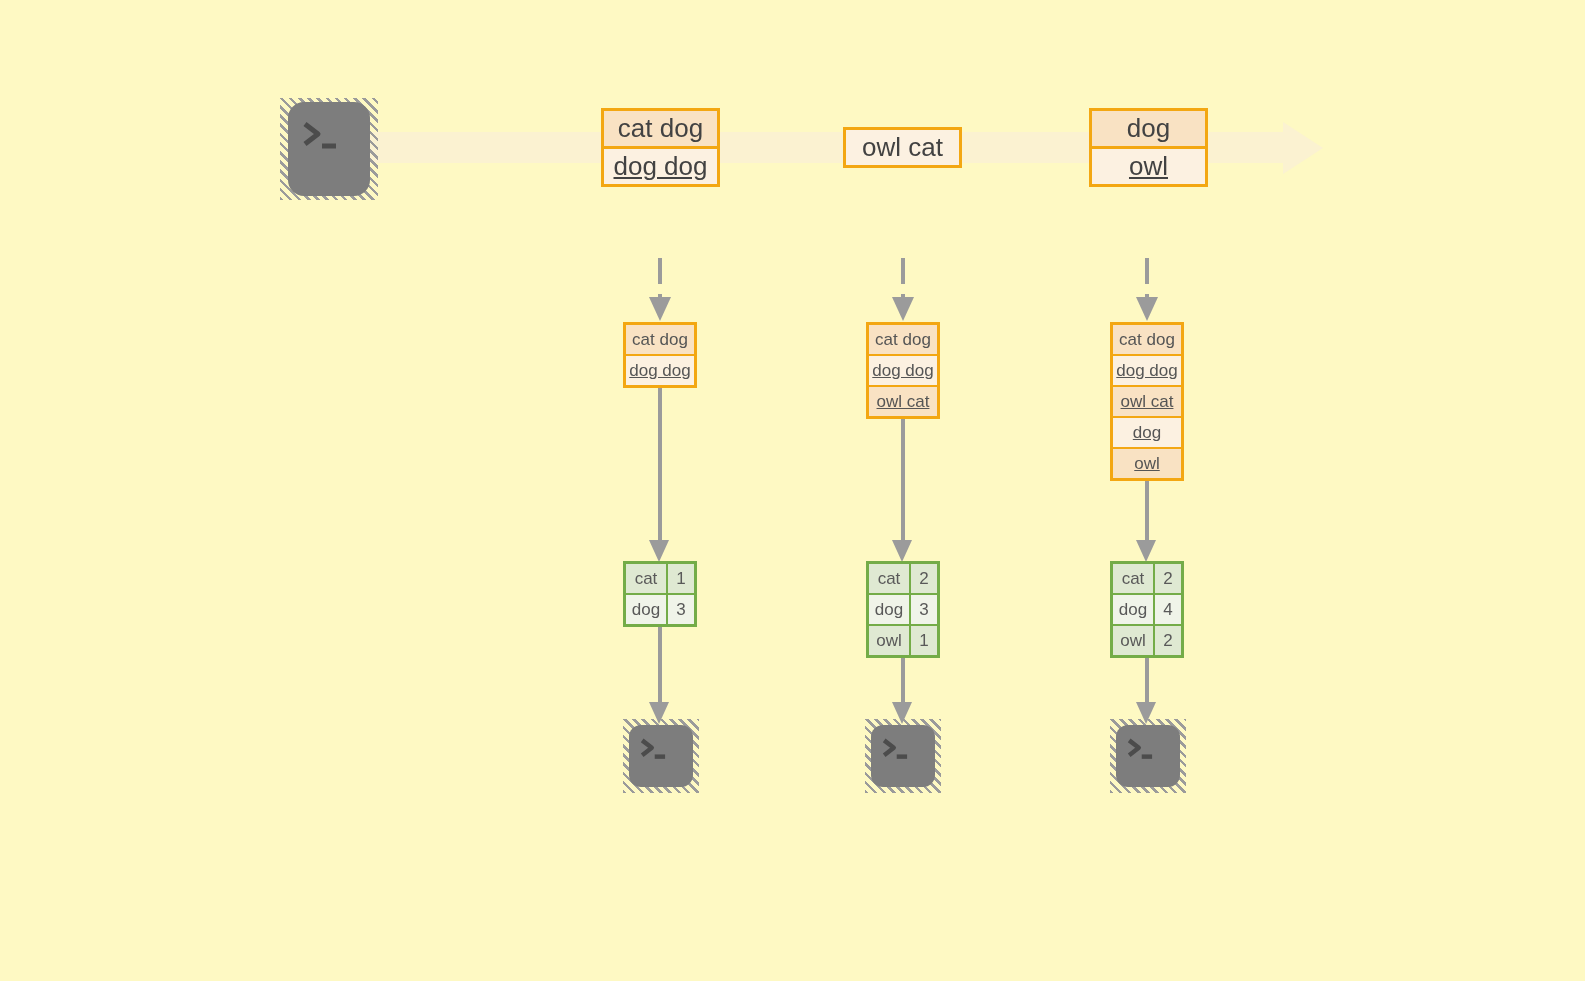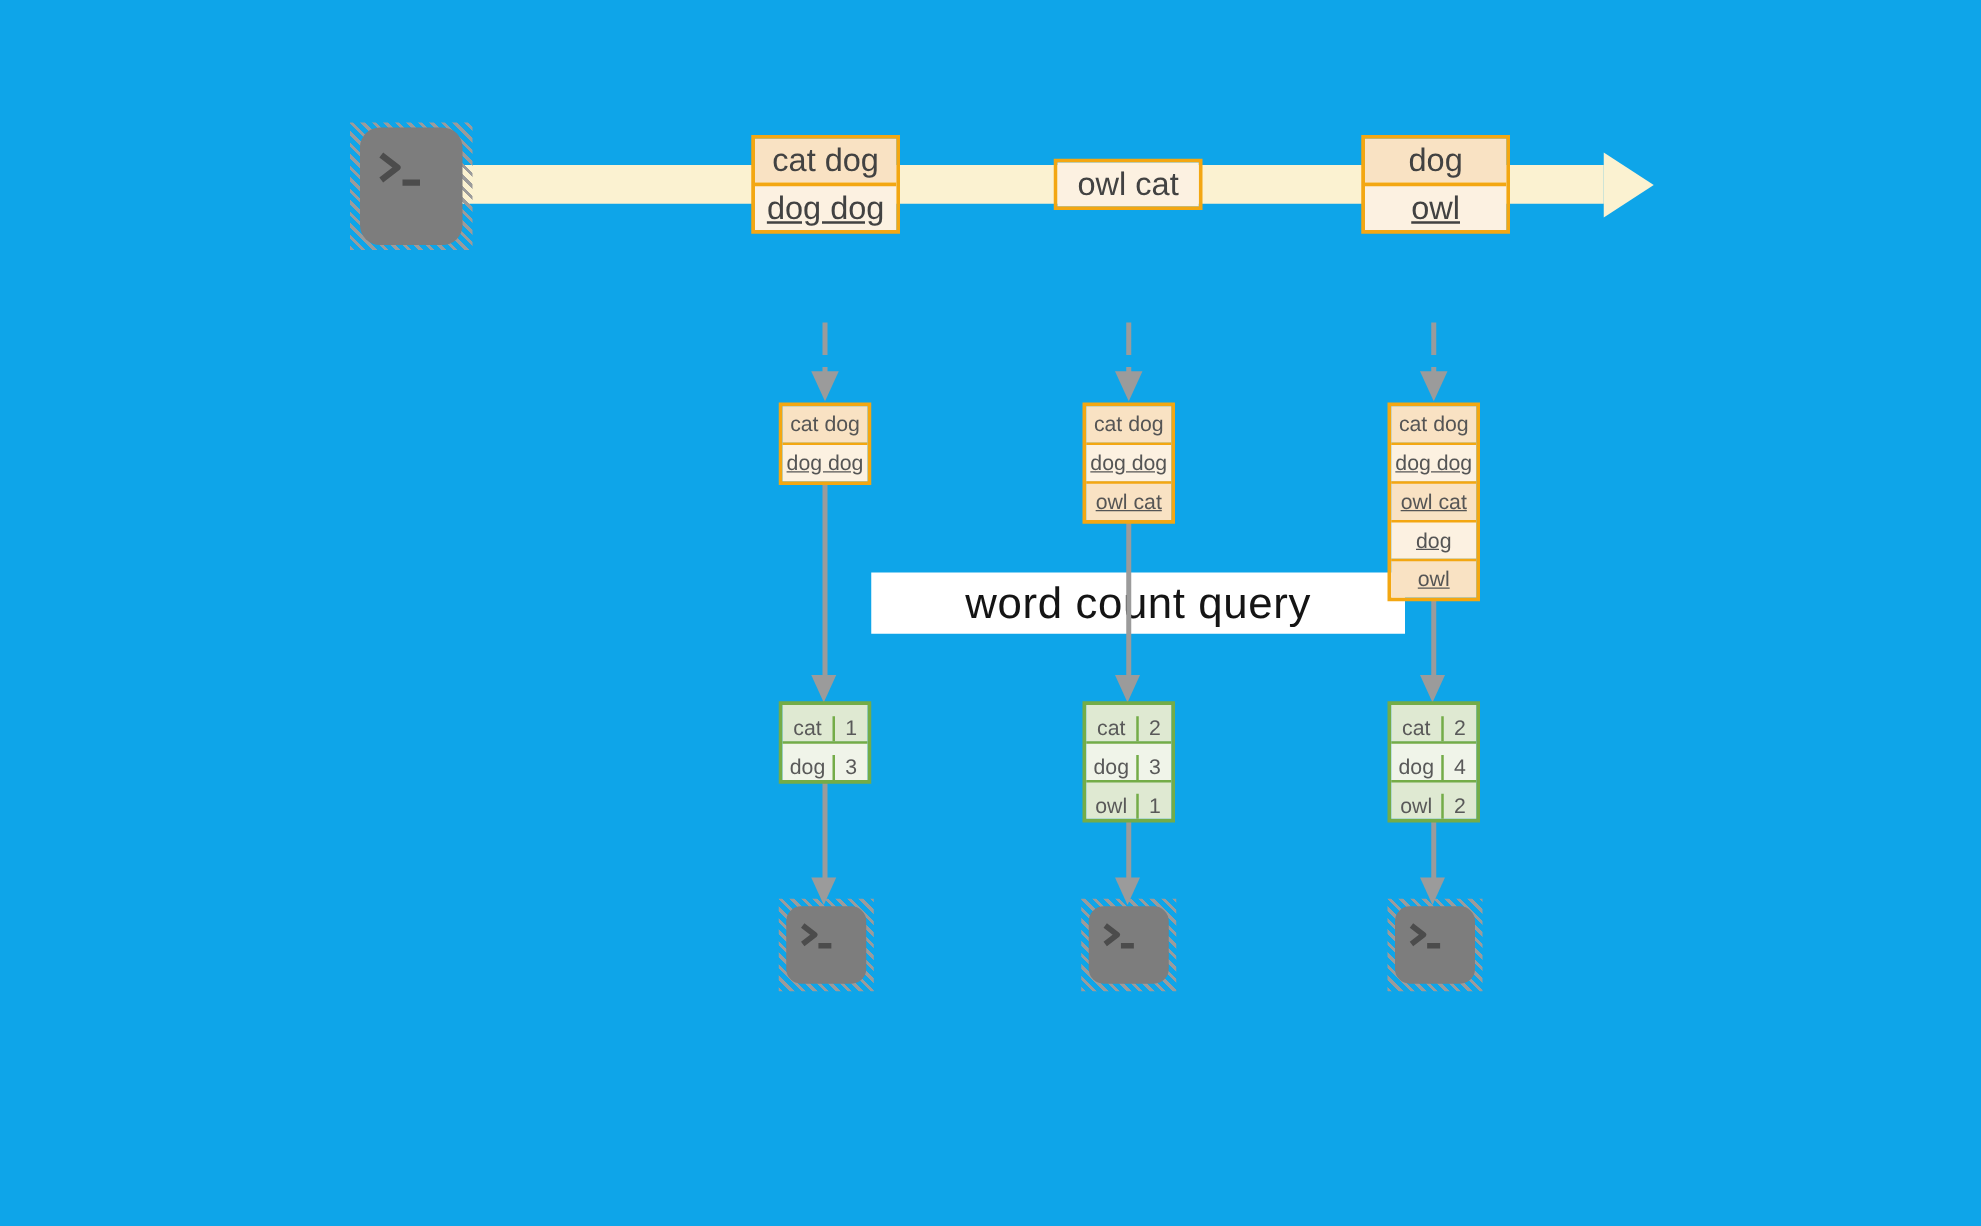--- a/index.html
+++ b/index.html
@@ -1,17 +1,17 @@
 <!DOCTYPE html>
 <html><head>
 <meta charset="utf-8">
 <style>
   html,body { margin:0; padding:0; background:#000; }
   .canvas {
-    position:relative; width:1585px; height:981px; background:#0ea5e9;
+    position:relative; width:1585px; height:981px; background:#fef9c3;
     font-family:"Liberation Sans", sans-serif; overflow:hidden;
     --orange:#F3A712; --peach-dark:#F9E2C3; --peach-light:#FCF1E1;
     --cream:#FBF2D1; --green:#74AC48; --green-dark:#DFE9D2;
     --green-light:#F0F4E9; --gray:#9B9B9B; --icon-gray:#7D7D7D; --label-bg:#FFFFFF;
   }
   .abs { position:absolute; box-sizing:border-box; }
 
   
   .term-outer {
     background:repeating-linear-gradient(45deg, var(--gray) 0 2.5px, rgba(0,0,0,0) 2.5px 6.5px);
@@ -46,21 +46,21 @@
   .b2 { left:843px; top:127px; }
   .b2 .row:nth-child(odd) { background:var(--peach-light); }
   .b3 { left:1089px; top:108px; }
 
   .state-box { width:74px; top:322px; }
   .state-box .row { height:29px; font-size:17px; color:#555; }
   .st-c1 { left:623px; } .st-c2 { left:866px; } .st-c3 { left:1110px; }
 
   
   .gtable { width:74px; top:561px; border:3px solid var(--green); z-index:3; }
-  .gtable .crow { display:flex; height:29px; color:#595959; font-size:17px;align-items:flex-end; }
+  .gtable .crow { display:flex; height:29px; color:#595959; font-size:17px; }
   .gtable .crow + .crow { border-top:2px solid var(--green); }
   .gtable .crow:nth-child(odd)  { background:var(--green-dark); }
   .gtable .crow:nth-child(even) { background:var(--green-light); }
   .gtable .word { flex:1; display:flex; align-items:center; justify-content:center; }
   .gtable .num  { width:26px; border-left:2px solid var(--green);
                   display:flex; align-items:center; justify-content:center; }
   .gt-c1 { left:623px; } .gt-c2 { left:866px; } .gt-c3 { left:1110px; }
 
   
   .dash-line { width:4px; top:258px; height:40px; z-index:2;
@@ -111,21 +111,20 @@
       <div class="row">owl</div>
     </div>
 
   <div class="abs dash-line x-c1"></div>
   <div class="abs dash-head h-c1"></div>
   <div class="abs dash-line x-c2"></div>
   <div class="abs dash-head h-c2"></div>
   <div class="abs dash-line x-c3"></div>
   <div class="abs dash-head h-c3"></div>
 
-  <div class="abs query-label">word count query</div>
 
   <div class="abs obox state-box st-c1">
       <div class="row">cat dog</div>
       <div class="row">dog dog</div>
     </div>
   <div class="abs obox state-box st-c2">
       <div class="row">cat dog</div>
       <div class="row">dog dog</div>
       <div class="row">owl cat</div>
     </div>

